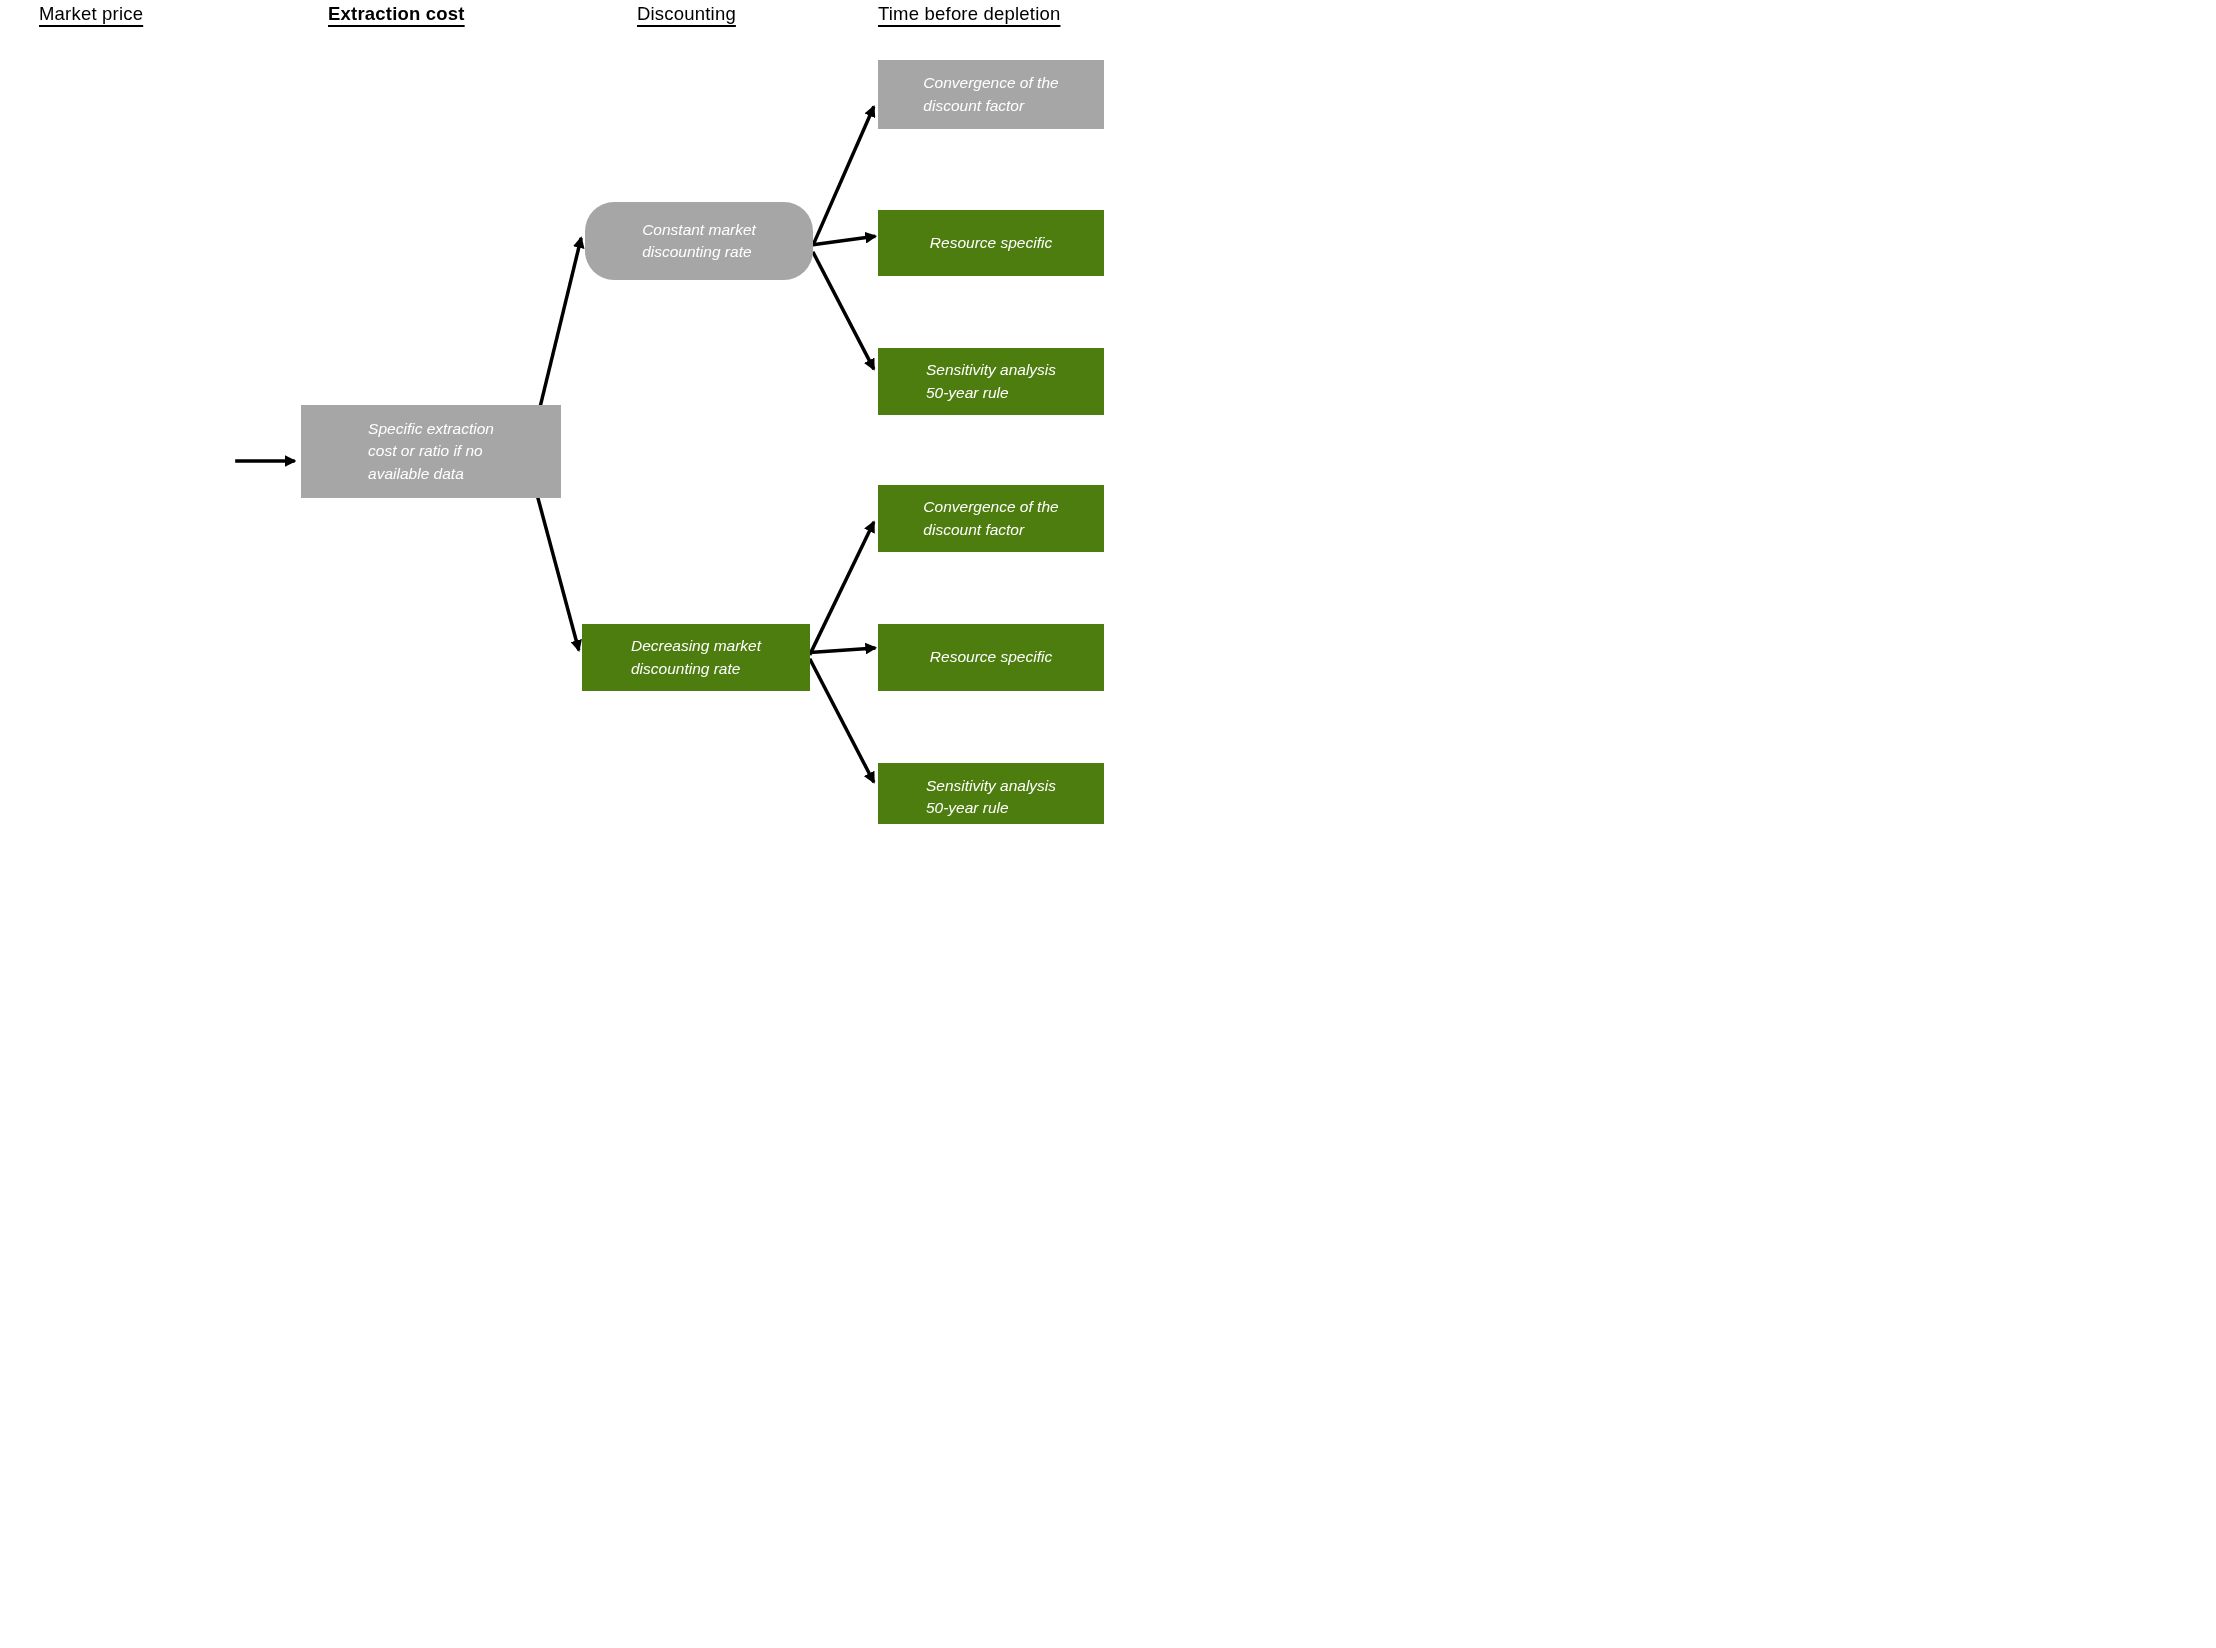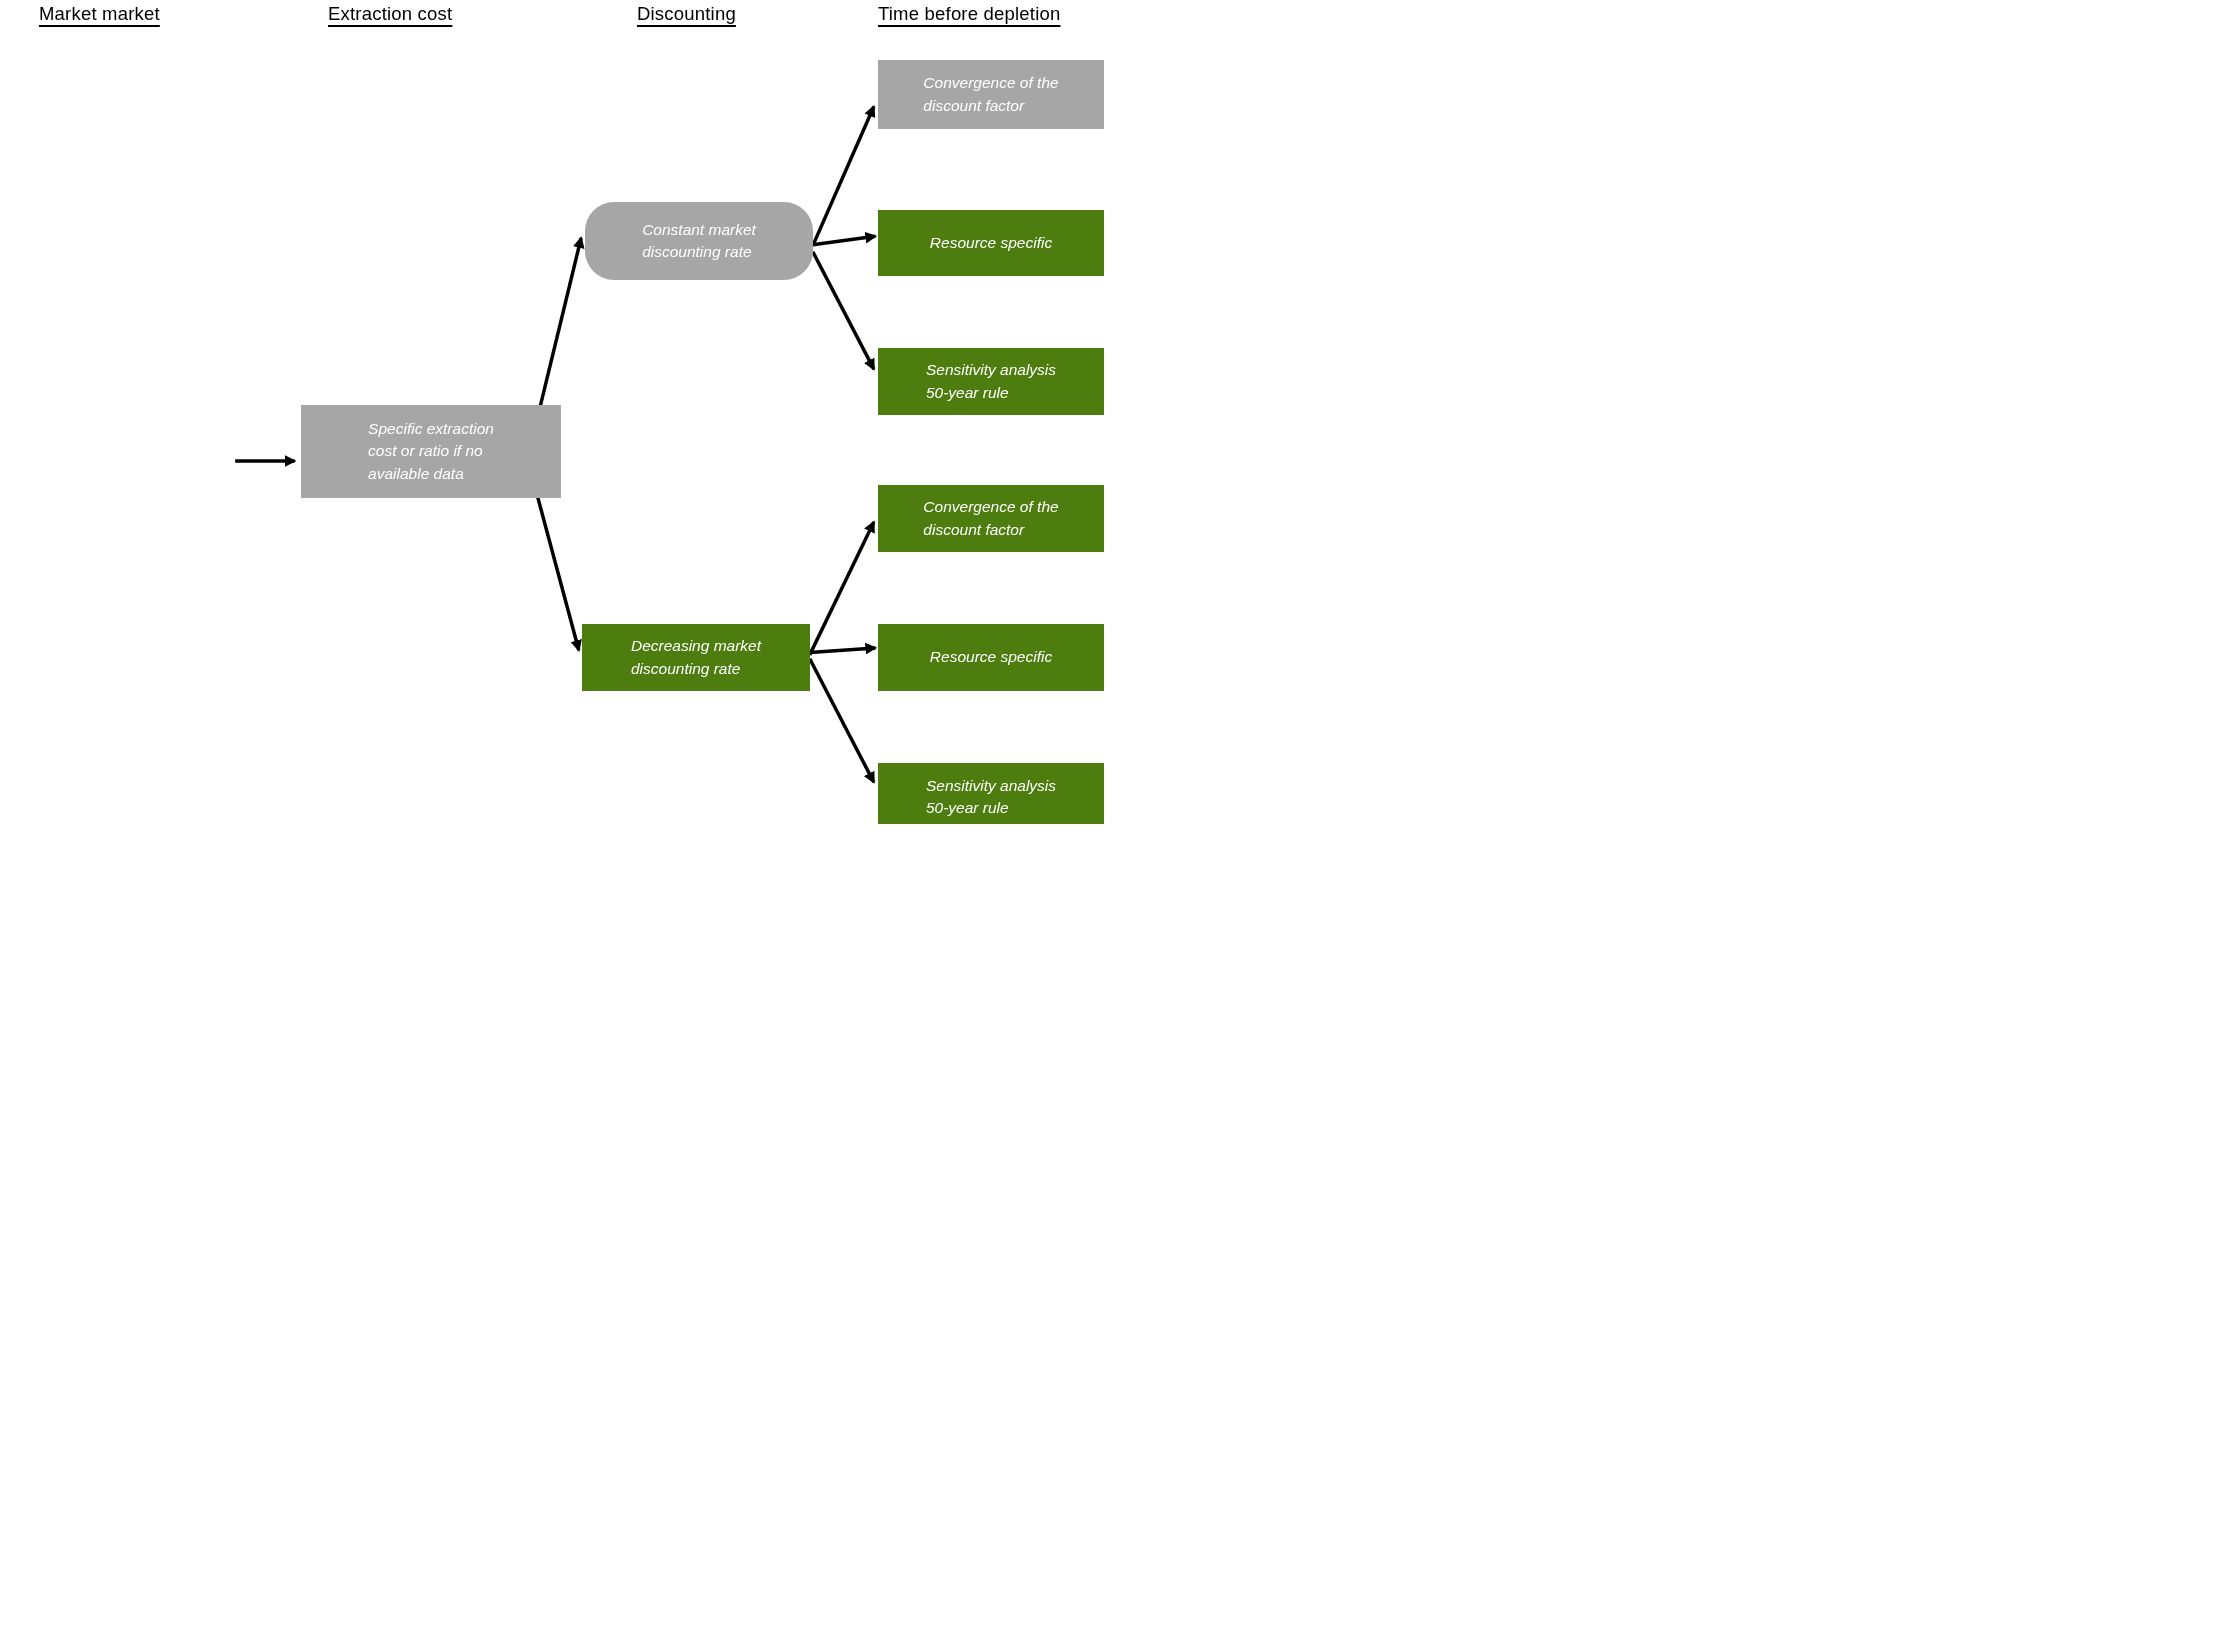--- a/index.html
+++ b/index.html
@@ -52,22 +52,22 @@
     stroke: #000000;
     stroke-width: 4.5;
     fill: none;
   }
 </style>
 </head>
 <body>
 
 <div class="canvas">
 
-  <div class="col-header" style="left:39px;">Market market</div>
-  <div class="col-header" style="left:328px;">Extraction cost</div>
+  <div class="col-header" style="left:39px;">Market price</div>
+  <div class="col-header" style="left:328px;font-weight:bold;">Extraction cost</div>
   <div class="col-header" style="left:637px;">Discounting</div>
   <div class="col-header" style="left:878px;">Time before depletion</div>
 
   <svg class="arrows" viewBox="0 0 1435 1067" xmlns="http://www.w3.org/2000/svg">
     <defs>
       <marker id="ah" viewBox="0 0 10 10" refX="8.5" refY="5" markerWidth="3.4" markerHeight="3.4" orient="auto" markerUnits="strokeWidth">
         <path d="M0,0 L10,5 L0,10 z" fill="#000000"></path>
       </marker>
     </defs>
     <line class="arrow-line" x1="304" y1="597" x2="381" y2="597" marker-end="url(#ah)"></line>

